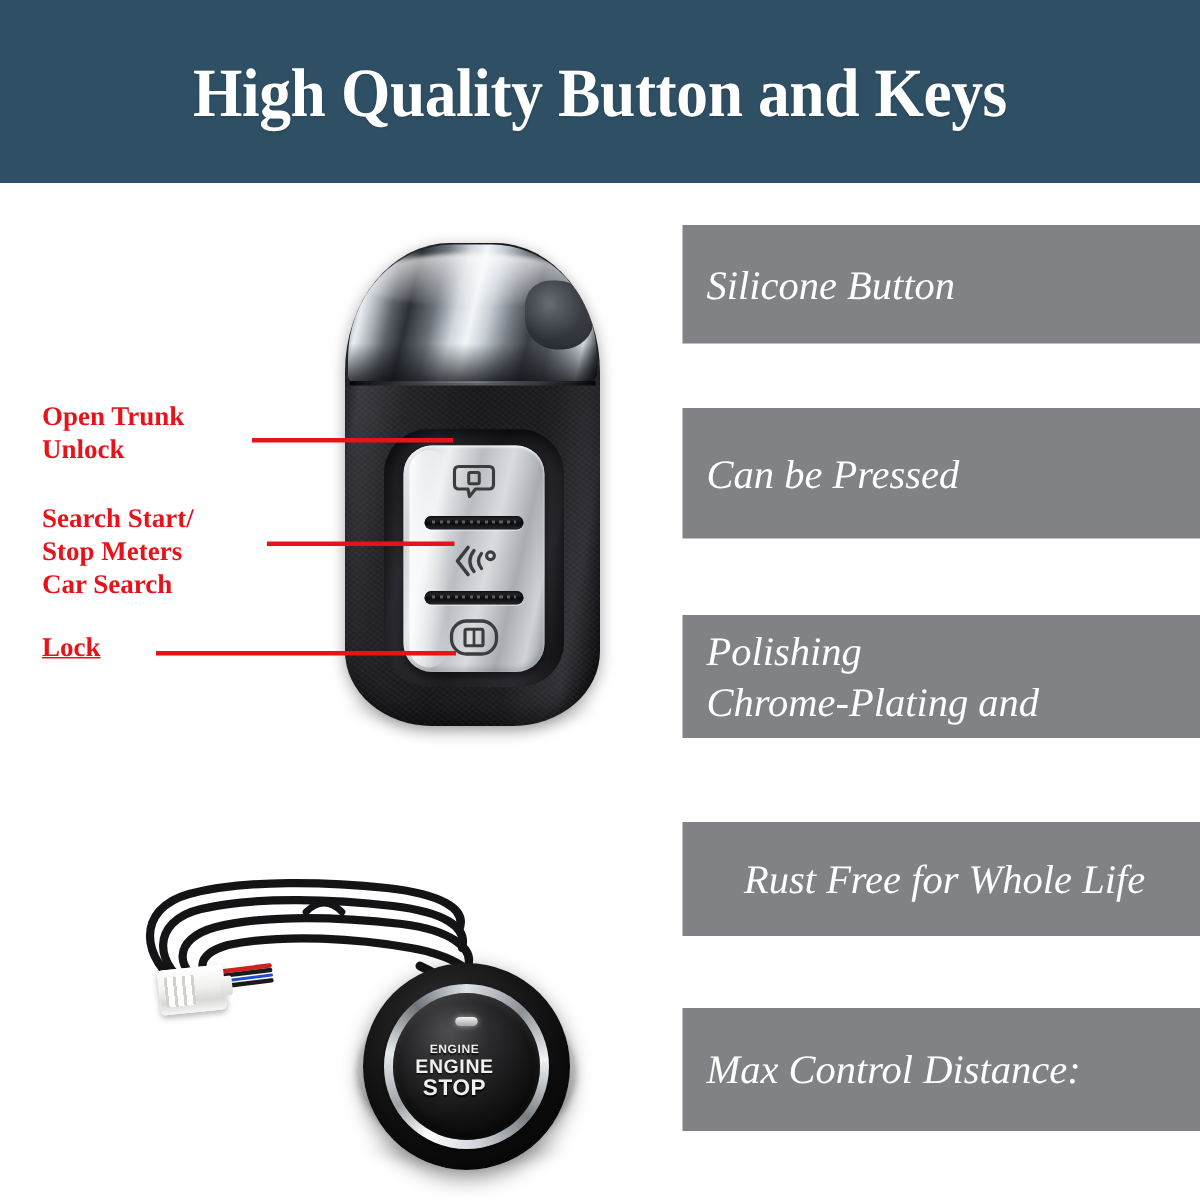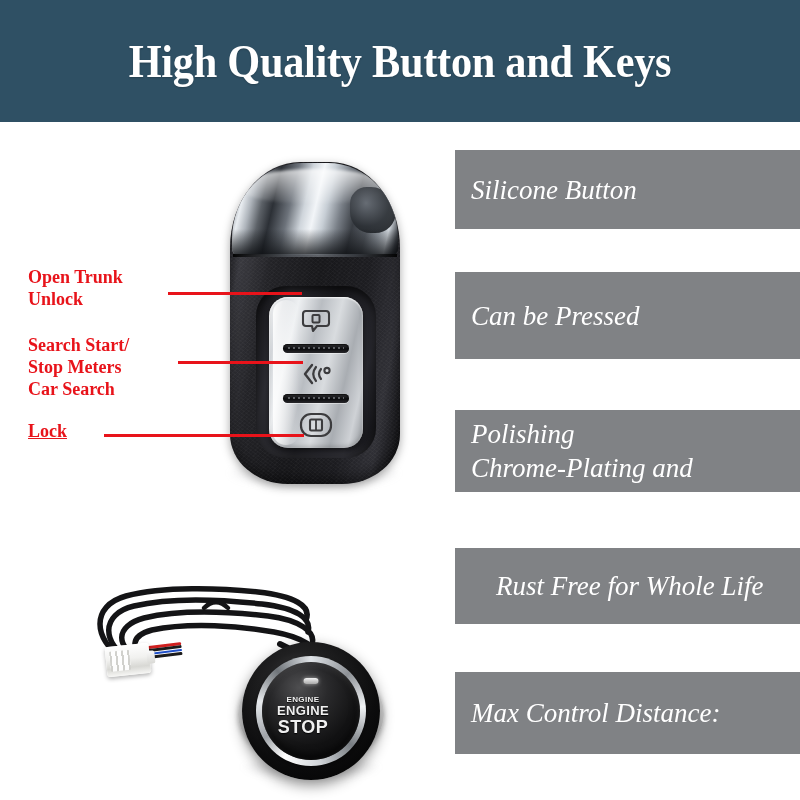--- a/index.html
+++ b/index.html
@@ -227,21 +227,21 @@
     box-shadow:0 0 4px rgba(255,255,255,.55);
   }
   .sb-text{
     position:absolute;left:0;top:34px;width:82px;text-align:center;
     color:#f0f0f0;font-family:"Liberation Sans", sans-serif;font-weight:bold;
     letter-spacing:.4px;line-height:1.05;
     text-shadow:0 1px 1px rgba(0,0,0,.9);
   }
   .sb-text .t1{font-size:8px;display:block;}
   .sb-text .t2{font-size:13px;display:block;}
-  .sb-text .t3{font-size:18px;display:block;}
+  .sb-text .t3{font-size:15px;display:block;}
 </style>
 </head>
 <body>
 
 <div class="page">
 
   <div class="header">
     <div class="header-title">High Quality Button and Keys</div>
   </div>
 

